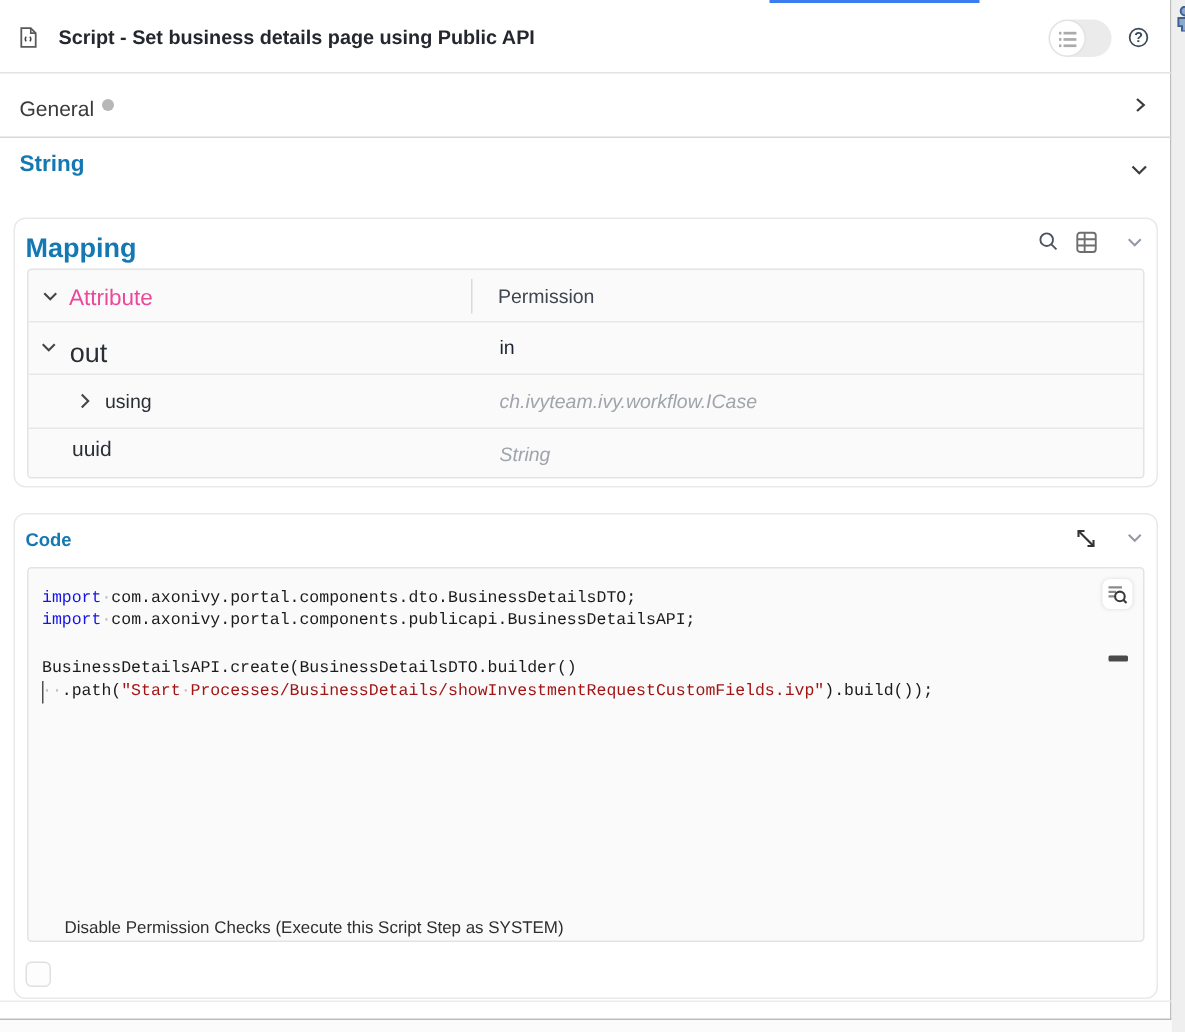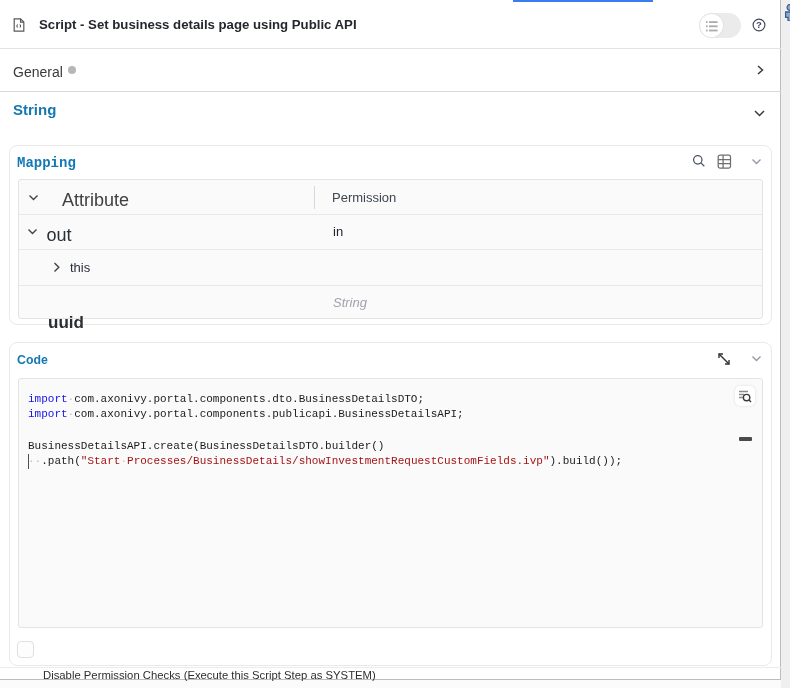--- a/index.html
+++ b/index.html
@@ -59,21 +59,21 @@
     <path d="M4 2 l4.5 4 L4 10" fill="none" stroke="#3c3c3c" stroke-width="1.5"></path>
   </svg>
   <div class="sep" style="top:91px; background:#d8d8d8;"></div>
 
   <div class="abs teal" style="left:13px; top:101px; font-size:15px;">String</div>
   <svg class="abs" style="left:753px; top:107px;" width="13" height="12" viewBox="0 0 13 12">
     <path d="M2 4 l4.5 4.5 L11 4" fill="none" stroke="#3c3c3c" stroke-width="1.5"></path>
   </svg>
 
   <div class="panel" style="top:145px; height:180px;"></div>
-  <div class="abs teal" style="left:17px; top:155px; font-size:14px;font-family:Liberation Mono, monospace;">Mapping</div>
+  <div class="abs teal" style="left:17px; top:155px; font-size:18px;">Mapping</div>
   <svg class="abs" style="left:692px; top:154px;" width="14" height="14" viewBox="0 0 14 14">
     <circle cx="5.8" cy="5.8" r="4.2" fill="none" stroke="#4a5360" stroke-width="1.25"></circle>
     <path d="M8.9 8.9 L12.3 12.3" stroke="#4a5360" stroke-width="1.25"></path>
   </svg>
   <svg class="abs" style="left:717px; top:154px;" width="15" height="15" viewBox="0 0 15 15">
     <rect x="1.2" y="1.2" width="12.3" height="12.8" rx="1.8" fill="none" stroke="#6e6e6e" stroke-width="1.25"></rect>
     <path d="M1.2 5.5 h12.3 M1.2 9.7 h12.3 M6.1 1.2 v12.8" stroke="#6e6e6e" stroke-width="1.25" fill="none"></path>
   </svg>
   <svg class="abs" style="left:751px; top:157px;" width="11" height="10" viewBox="0 0 11 10">
     <path d="M1.5 2.5 l4 4 l4 -4" fill="none" stroke="#939aa5" stroke-width="1.4"></path>
@@ -81,35 +81,36 @@
 
   <div class="abs" style="left:18px; top:179px; width:745px; height:140px; background:#fafafa; border:1px solid #e3e3e3; border-radius:3px;"></div>
   <div class="abs" style="left:19px; top:214px; width:743px; height:1px; background:#e8e8e8;"></div>
   <div class="abs" style="left:19px; top:249px; width:743px; height:1px; background:#e8e8e8;"></div>
   <div class="abs" style="left:19px; top:285px; width:743px; height:1px; background:#e8e8e8;"></div>
   <div class="abs" style="left:314px; top:186px; width:1px; height:23px; background:#d9d9d9;"></div>
 
   <svg class="abs" style="left:28px; top:192px;" width="11" height="11" viewBox="0 0 11 11">
     <path d="M1.5 3.5 l4 4 l4 -4" fill="none" stroke="#444" stroke-width="1.4"></path>
   </svg>
-  <div class="abs" style="left:62px; top:190px; font-size:18px; color:#404040;">Attribute</div>
+  <div class="abs" style="left:46px; top:190px; font-size:15px; color:#ec4899;">Attribute</div>
   <div class="abs" style="left:332px; top:190px; font-size:13px; color:#3f4650;">Permission</div>
 
   <svg class="abs" style="left:27px; top:226px;" width="11" height="11" viewBox="0 0 11 11">
     <path d="M1.5 3.5 l4 4 l4 -4" fill="none" stroke="#444" stroke-width="1.4"></path>
   </svg>
   <div class="abs" style="left:46.5px; top:225px; font-size:18px; color:#2a2f36;">out</div>
   <div class="abs" style="left:333px; top:224px; font-size:13px; color:#1c2430;">in</div>
 
   <svg class="abs" style="left:51.5px; top:262px;" width="11" height="11" viewBox="0 0 11 11">
     <path d="M2.5 1 l4.3 4.3 l-4.3 4.3" fill="none" stroke="#444" stroke-width="1.4"></path>
   </svg>
-  <div class="abs" style="left:70px; top:260px; font-size:13px; color:#2a2f36;">this</div>
+  <div class="abs" style="left:70px; top:260px; font-size:13px; color:#2a2f36;">using</div>
+  <div class="abs" style="left:333px; top:260px; font-size:13px; font-style:italic; color:#a0a4ab;">ch.ivyteam.ivy.workflow.ICase</div>
 
-  <div class="abs" style="left:48px; top:313px; font-size:17px; color:#2a2f36;font-weight:bold;">uuid</div>
+  <div class="abs" style="left:48px; top:291px; font-size:14px; color:#2a2f36;">uuid</div>
   <div class="abs" style="left:333px; top:295px; font-size:13px; font-style:italic; color:#a0a4ab;text-align:center;">String</div>
 
   <div class="panel" style="top:342px; height:324px;"></div>
   <div class="abs teal" style="left:17px; top:352.5px; font-size:12.3px;">Code</div>
   <svg class="abs" style="left:717px; top:352px;" width="14" height="14" viewBox="0 0 14 14">
     <path d="M2 2 L12 12" stroke="#333" stroke-width="1.4"></path>
     <path d="M2 6 V2 h4 M12 8 v4 h-4" fill="none" stroke="#333" stroke-width="1.4"></path>
   </svg>
   <svg class="abs" style="left:751px; top:354px;" width="11" height="10" viewBox="0 0 11 10">
     <path d="M1.5 2.5 l4 4 l4 -4" fill="none" stroke="#939aa5" stroke-width="1.4"></path>
@@ -127,17 +128,17 @@
   <div class="abs" style="left:735px; top:386px; width:20px; height:20px; background:#fff; border-radius:5px; box-shadow:0 0 3px rgba(0,0,0,0.12);"></div>
   <svg class="abs" style="left:738px; top:390px;" width="14" height="13" viewBox="0 0 14 13">
     <path d="M1 1.5 h9 M1 4.5 h5 M1 7.5 h4" stroke="#8b8b8b" stroke-width="1.5" fill="none"></path>
     <circle cx="8.6" cy="7.6" r="3.2" fill="none" stroke="#3a3a3a" stroke-width="1.4"></circle>
     <path d="M11 10 L13 12" stroke="#3a3a3a" stroke-width="1.4"></path>
   </svg>
 
   <div class="abs" style="left:739px; top:437px; width:13px; height:4px; background:#4a4a4a; border-radius:1px;"></div>
 
   <div class="abs" style="left:17px; top:641px; width:17px; height:17px; background:#fdfdfd; border:1px solid #e0e0e0; border-radius:4px;"></div>
-  <div class="abs" style="left:43px; top:669px; font-size:11.3px; color:#2e2e2e;">Disable Permission Checks (Execute this Script Step as SYSTEM)</div>
+  <div class="abs" style="left:43px; top:613px; font-size:11.3px; color:#2e2e2e;">Disable Permission Checks (Execute this Script Step as SYSTEM)</div>
 
   <div class="sep" style="top:667px; background:#ececec;"></div>
 
 </div>
 
 </body></html>

